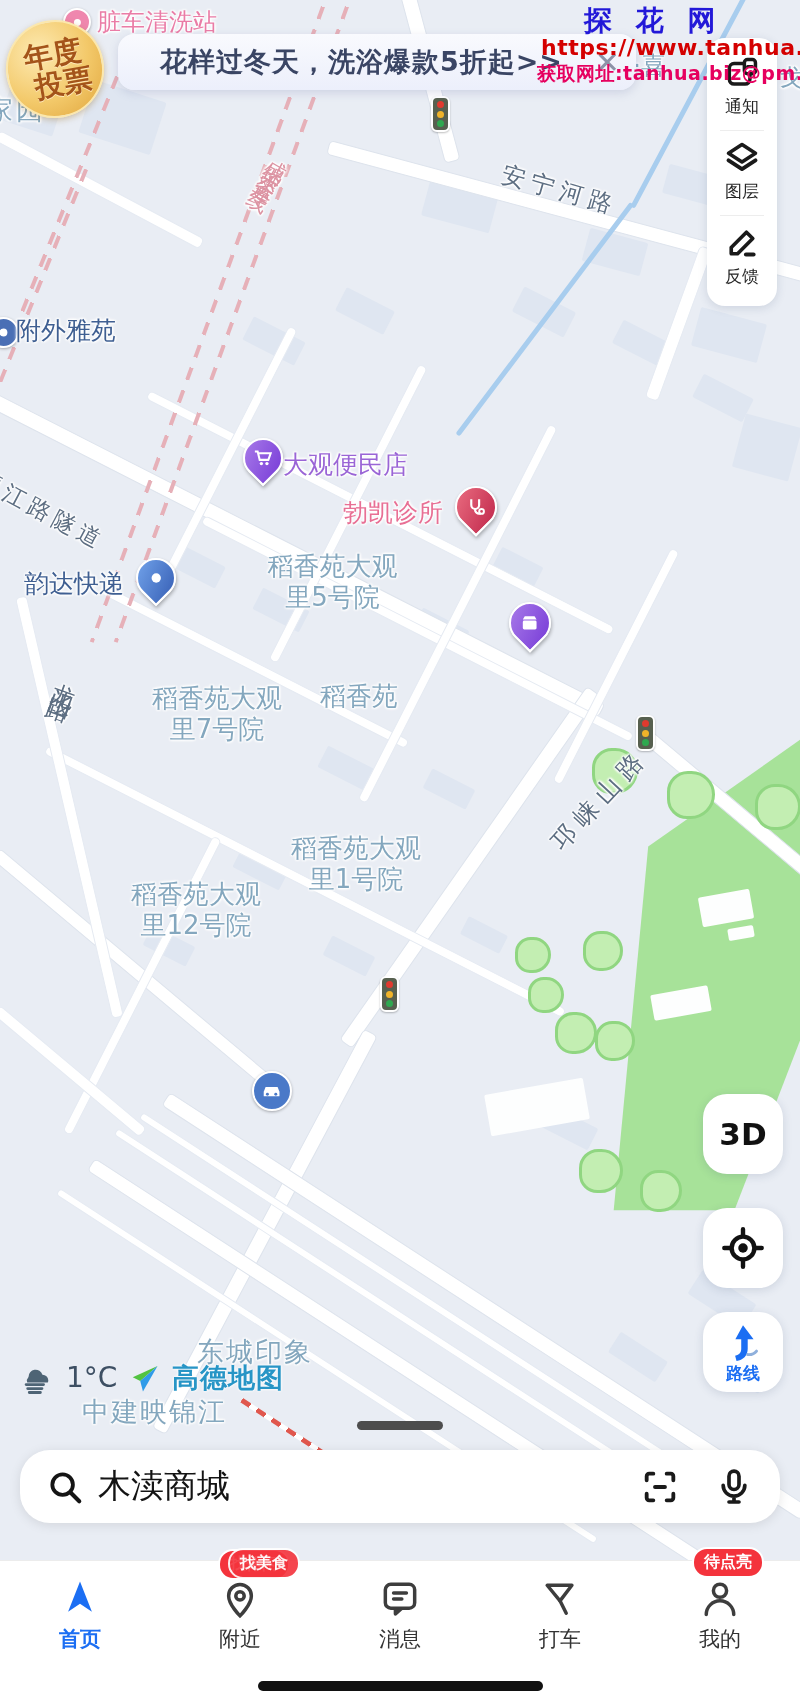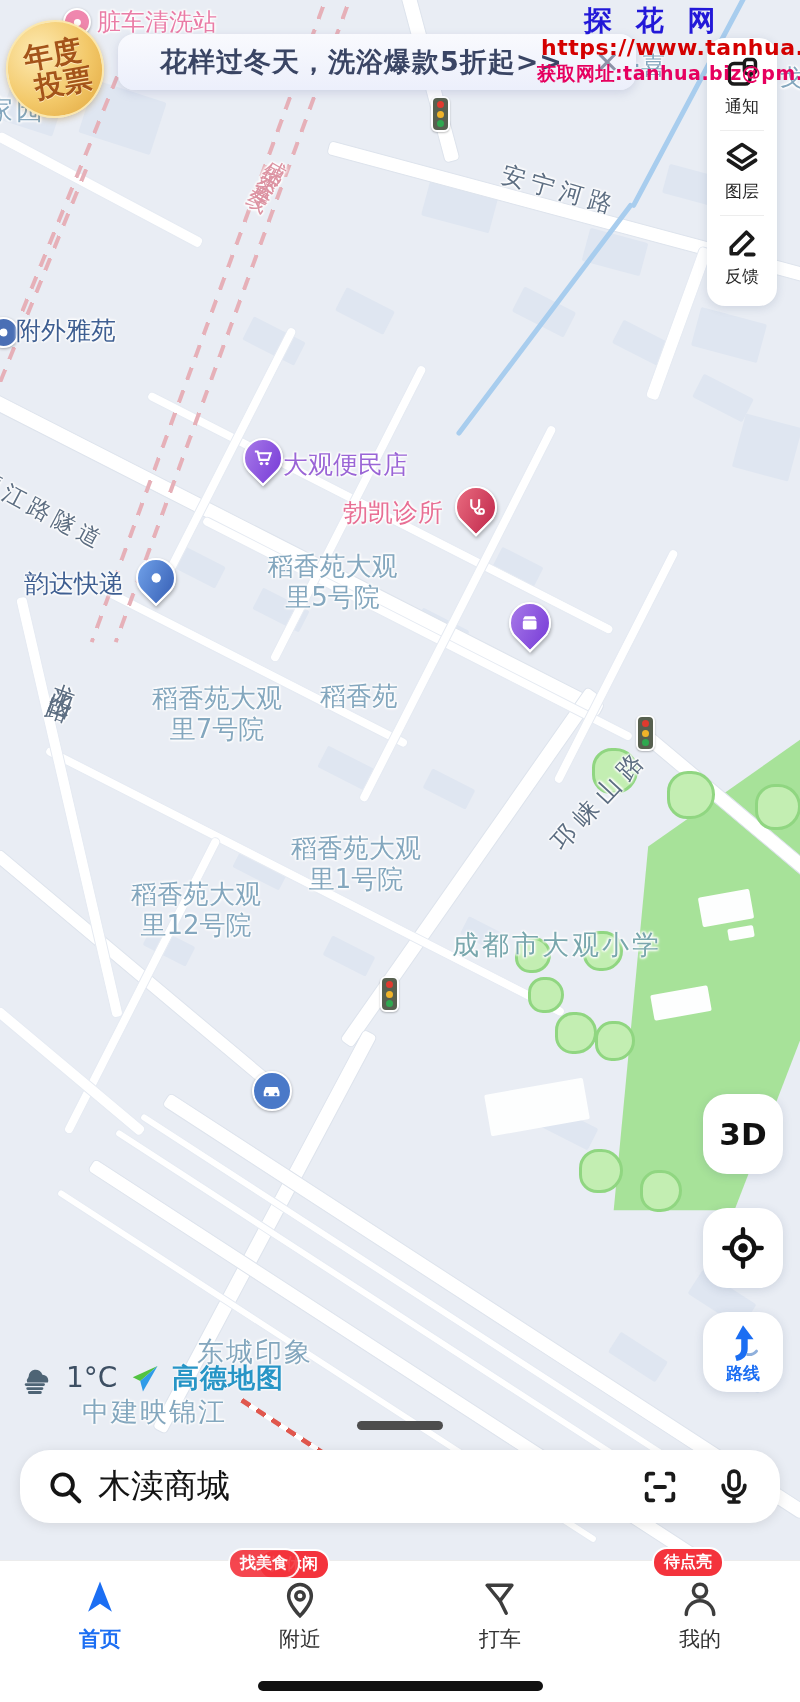--- a/index.html
+++ b/index.html
@@ -188,21 +188,20 @@
 里5号院</div>
       <div class="mlabel area center" style="left: 132px; top: 683px; font-size: 26px; width: 170px;">稻香苑大观
 里7号院</div>
       <div class="mlabel area" style="left: 320px; top: 681px; font-size: 26px;">稻香苑</div>
       <div class="mlabel roadl" style="left: 60px; top: 662px; font-size: 24px; letter-spacing: 5px; writing-mode: vertical-rl; transform: rotate(20deg); transform-origin: 0px 0px;">龙门山路</div>
       <div class="mlabel roadl" style="left: 545px; top: 836px; font-size: 25px; letter-spacing: 7px; transform: rotate(-47deg); transform-origin: 0px 0px;">邛崃山路</div>
       <div class="mlabel area center" style="left: 276px; top: 833px; font-size: 26px; width: 160px;">稻香苑大观
 里1号院</div>
       <div class="mlabel area center" style="left: 112px; top: 879px; font-size: 26px; width: 168px;">稻香苑大观
 里12号院</div>
-      <div class="mlabel school" style="left: 452px; top: 929px; font-size: 27px; letter-spacing: 3px;">成都市大观小学</div>
       <div class="mlabel area" style="left: 197px; top: 1336px; font-size: 27px; letter-spacing: 2px;">东城印象</div>
       <div class="mlabel area" style="left: 82px; top: 1396px; font-size: 27px; letter-spacing: 2px;">中建映锦江</div>
       <div class="pin-c" style="left: 63px; top: 8px; width: 24px; height: 24px; background: rgb(239, 135, 174);">
         <svg viewBox="0 0 24 24">
           <circle cx="12" cy="12" r="5" fill="#fff"></circle>
         </svg>
       </div>
       <div class="pin-c" style="left: -12.5px; top: 316.5px; width: 27px; height: 27px; background: rgb(74, 111, 181);">
         <svg viewBox="0 0 24 24">
           <circle cx="12" cy="12" r="5" fill="#fff"></circle>
@@ -367,20 +366,28 @@
     <div class="nav-item">
       <svg viewBox="0 0 24 24">
         <path d="M12 21.2S5.8 15 5.8 10.3a6.2 6.2 0 1 1 12.4 0C18.2 15 12 21.2 12 21.2z" fill="none" stroke="#3d3d3d" stroke-width="1.9"></path>
         <circle cx="12" cy="10.3" r="2.3" fill="none" stroke="#3d3d3d" stroke-width="1.9"></circle>
       </svg>
       <span class="nlabel">附近</span>
       <span class="nbadge" style="left:58px;top:-12px;">找休闲</span>
     </div>
     <div class="nav-item">
       <svg viewBox="0 0 24 24">
+        <rect x="4" y="4" width="16" height="13" rx="3" fill="none" stroke="#3d3d3d" stroke-width="1.9"></rect>
+        <path d="M8.5 8.7h7M8.5 12h4.5" stroke="#3d3d3d" stroke-width="1.9" stroke-linecap="round"></path>
+        <path d="M9.5 17v3.2L13 17" fill="none" stroke="#3d3d3d" stroke-width="1.9" stroke-linejoin="round"></path>
+      </svg>
+      <span class="nlabel">消息</span>
+    </div>
+    <div class="nav-item">
+      <svg viewBox="0 0 24 24">
         <path d="M5 4.5h13.5l-6.5 8.5z" fill="none" stroke="#3d3d3d" stroke-width="1.9" stroke-linejoin="round"></path>
         <path d="M12 13l3.4 6.8" stroke="#3d3d3d" stroke-width="1.9" stroke-linecap="round"></path>
       </svg>
       <span class="nlabel">打车</span>
     </div>
     <div class="nav-item">
       <svg viewBox="0 0 24 24">
         <circle cx="12" cy="7.5" r="3.6" fill="none" stroke="#3d3d3d" stroke-width="1.9"></circle>
         <path d="M4.5 20.5a7.5 7.5 0 0 1 15 0" fill="none" stroke="#3d3d3d" stroke-width="1.9" stroke-linecap="round"></path>
       </svg>

